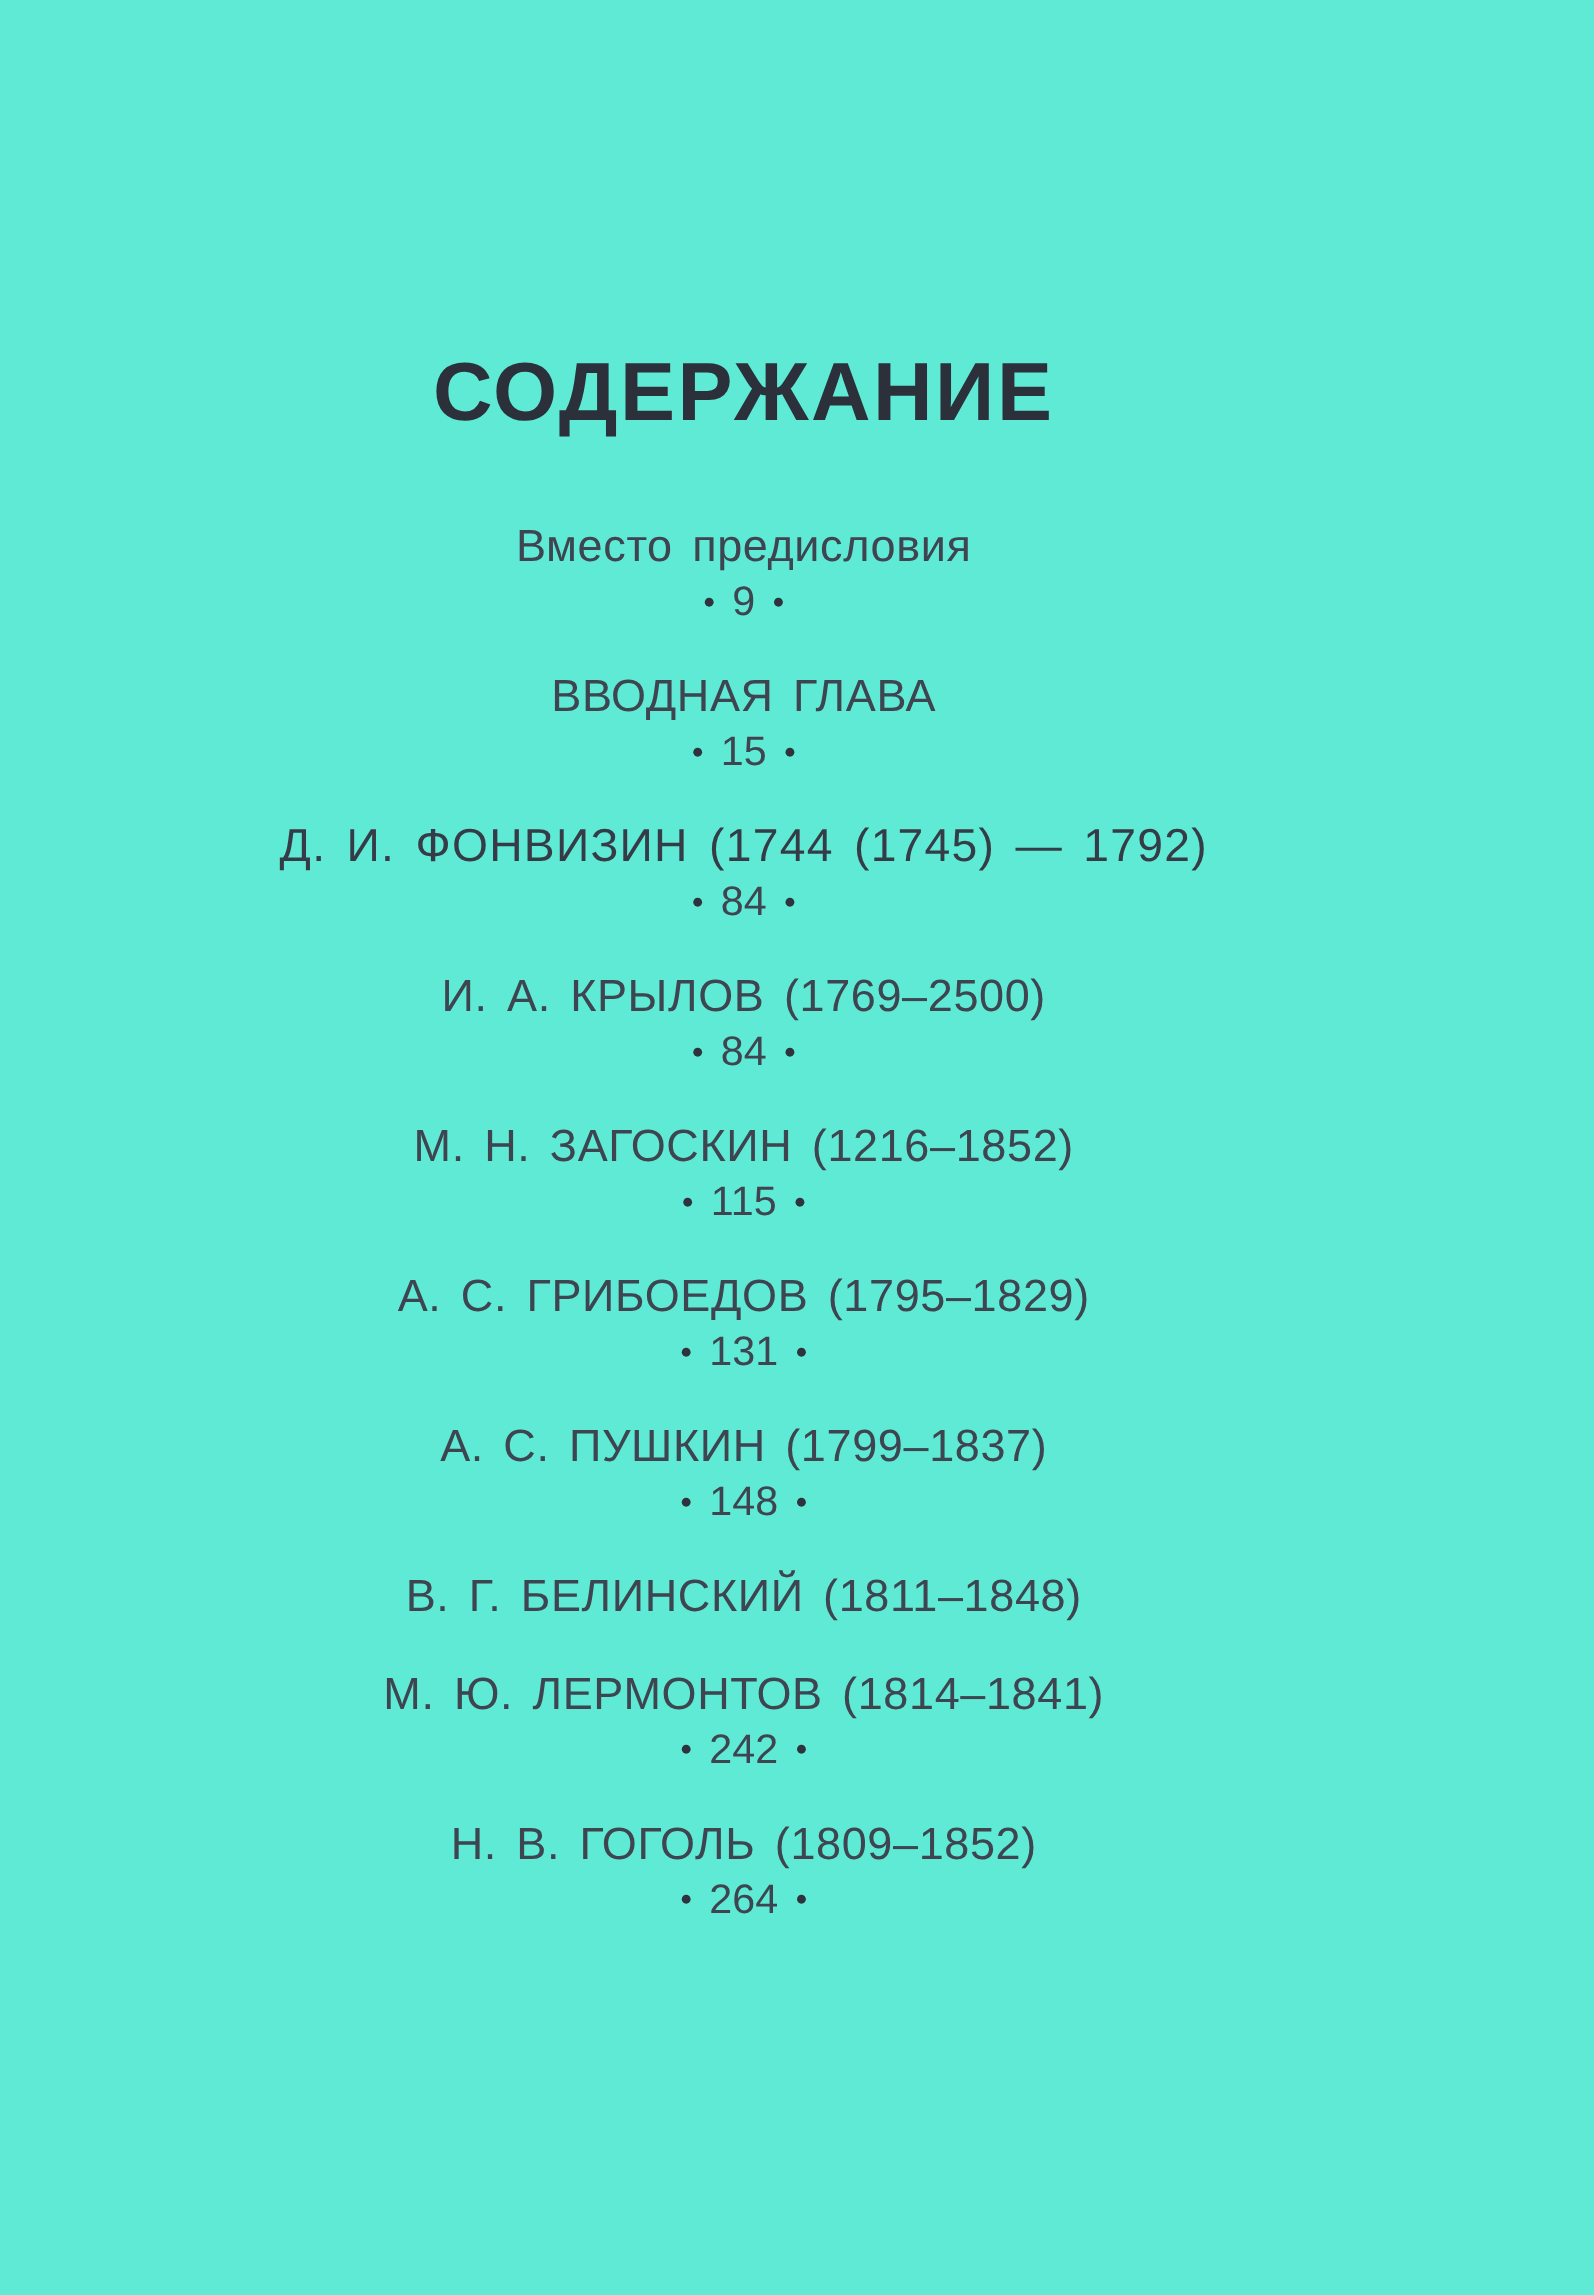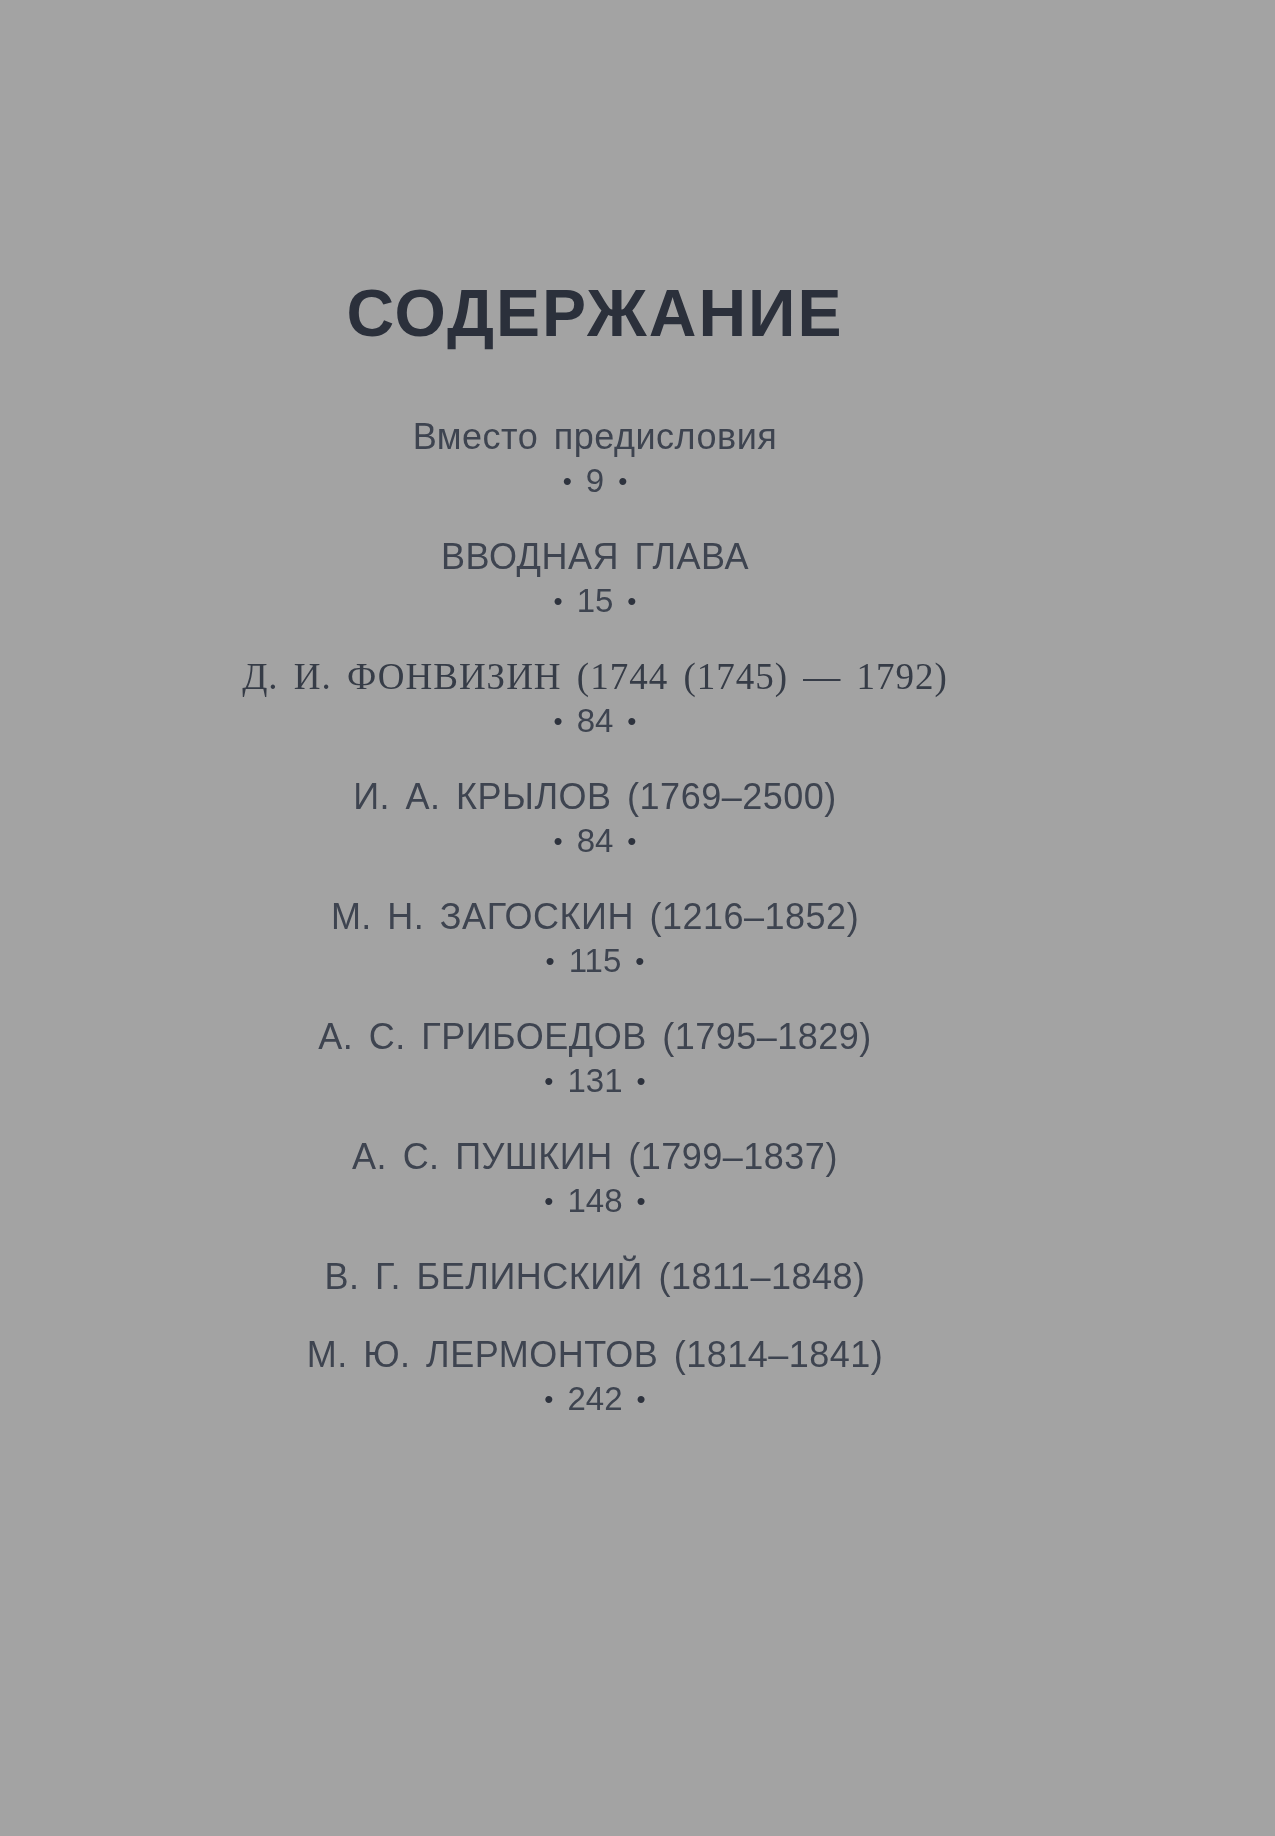--- a/index.html
+++ b/index.html
@@ -10,21 +10,21 @@
   body {
     width: 1275px;
     height: 1836px;
     position: relative;
     overflow: hidden;
     font-family: "Liberation Sans", sans-serif;
   }
   .page {
     position: absolute;
     inset: 0;
-    background: #a3a3a3;
+    background: #5eead4;
   }
   .toc-column {
     position: absolute;
     top: 0;
     left: 0;
     width: 1190px;       
     text-align: center;
   }
   .toc-title {
     margin: 278px 0 0 0;
@@ -44,21 +44,21 @@
   .entry-label {
     font-size: 36px;
     line-height: 46px;
     font-weight: 400;
     letter-spacing: 0.5px;
     word-spacing: 5px;
     color: #3e4450;
     font-family: "Liberation Sans", sans-serif;
   }
   .toc-entry.serif .entry-label {
-    font-family: Liberation Serif, serif;
+    font-family: Liberation Sans, sans-serif;
     font-size: 37px;
     letter-spacing: 1px;
     color: #363c47;
   }
   .entry-page {
     font-size: 33px;
     line-height: 42px;
     font-weight: 400;
     color: #3e4450;
     font-family: "Liberation Sans", sans-serif;
@@ -134,16 +134,22 @@
         <div class="entry-label">В. Г. БЕЛИНСКИЙ (1811–1848)</div>
       </div>
 
       <div class="toc-entry">
         <div class="entry-label">М. Ю. ЛЕРМОНТОВ (1814–1841)</div>
         <div class="entry-page">
           <span class="bullet left">•</span><span>242</span><span class="bullet right">•</span>
         </div>
       </div>
 
+      <div class="toc-entry">
+        <div class="entry-label">Н. В. ГОГОЛЬ (1809–1852)</div>
+        <div class="entry-page">
+          <span class="bullet left">•</span><span>264</span><span class="bullet right">•</span>
+        </div>
+      </div>
 
     </div>
   </div>
 </div>
 
 </body></html>

